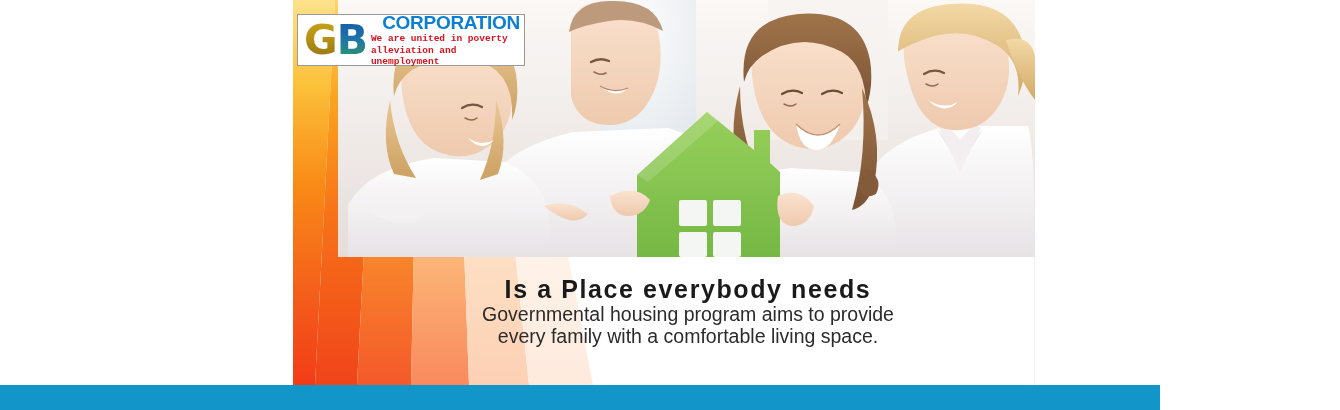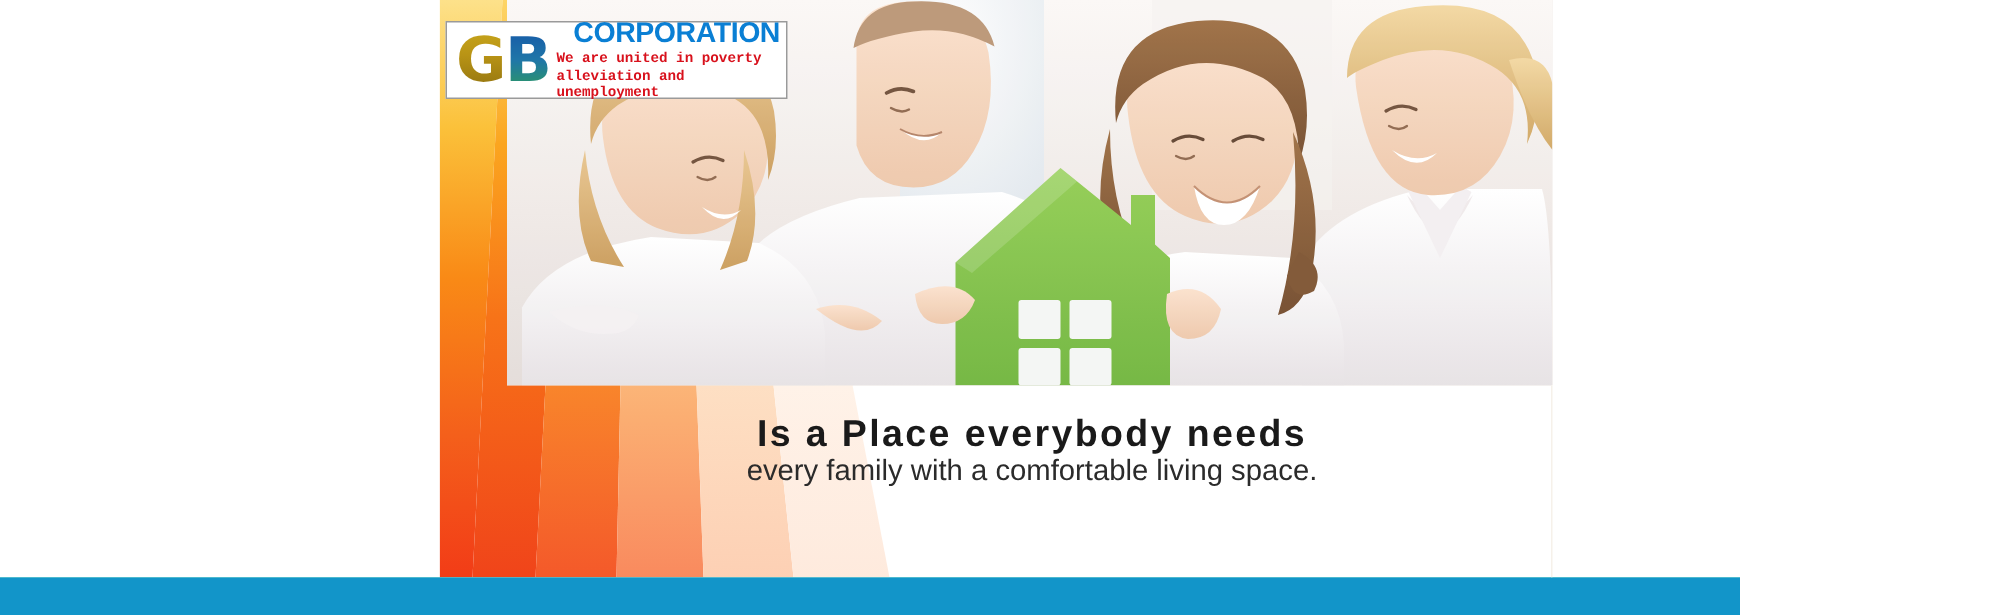--- a/index.html
+++ b/index.html
@@ -6,21 +6,21 @@
   * { margin:0; padding:0; box-sizing:border-box; }
   html, body {
     width:1340px; height:410px;
     background:#ffffff;
     font-family:"Liberation Sans", sans-serif;
     overflow:hidden;
   }
   #banner {
     position:relative;
     width:1160px; height:410px;
-    background:#14b8a6;
+    background:#f97316;
     overflow:hidden;
   }
 
   
   .stage {
     position:absolute;
     left:0; top:0;
     width:1340px; height:385px;
     background:#ffffff;
     overflow:hidden;
@@ -313,20 +313,21 @@
         <div class="logo-corp">CORPORATION</div>
         <div class="logo-tag">We are united in poverty</div>
         <div class="logo-tag">alleviation and unemployment</div>
       </div>
     </div>
 
     <div class="seam"></div>
 
     <div class="copy">
       <div class="subhead">Is a Place everybody needs</div>
+      <div class="body-line">Governmental housing program aims to provide</div>
       <div class="body-line">every family with a comfortable living space.</div>
     </div>
 
   </div>
 
   <div class="blue-bar"></div>
 
 </div>
 
 </body></html>

